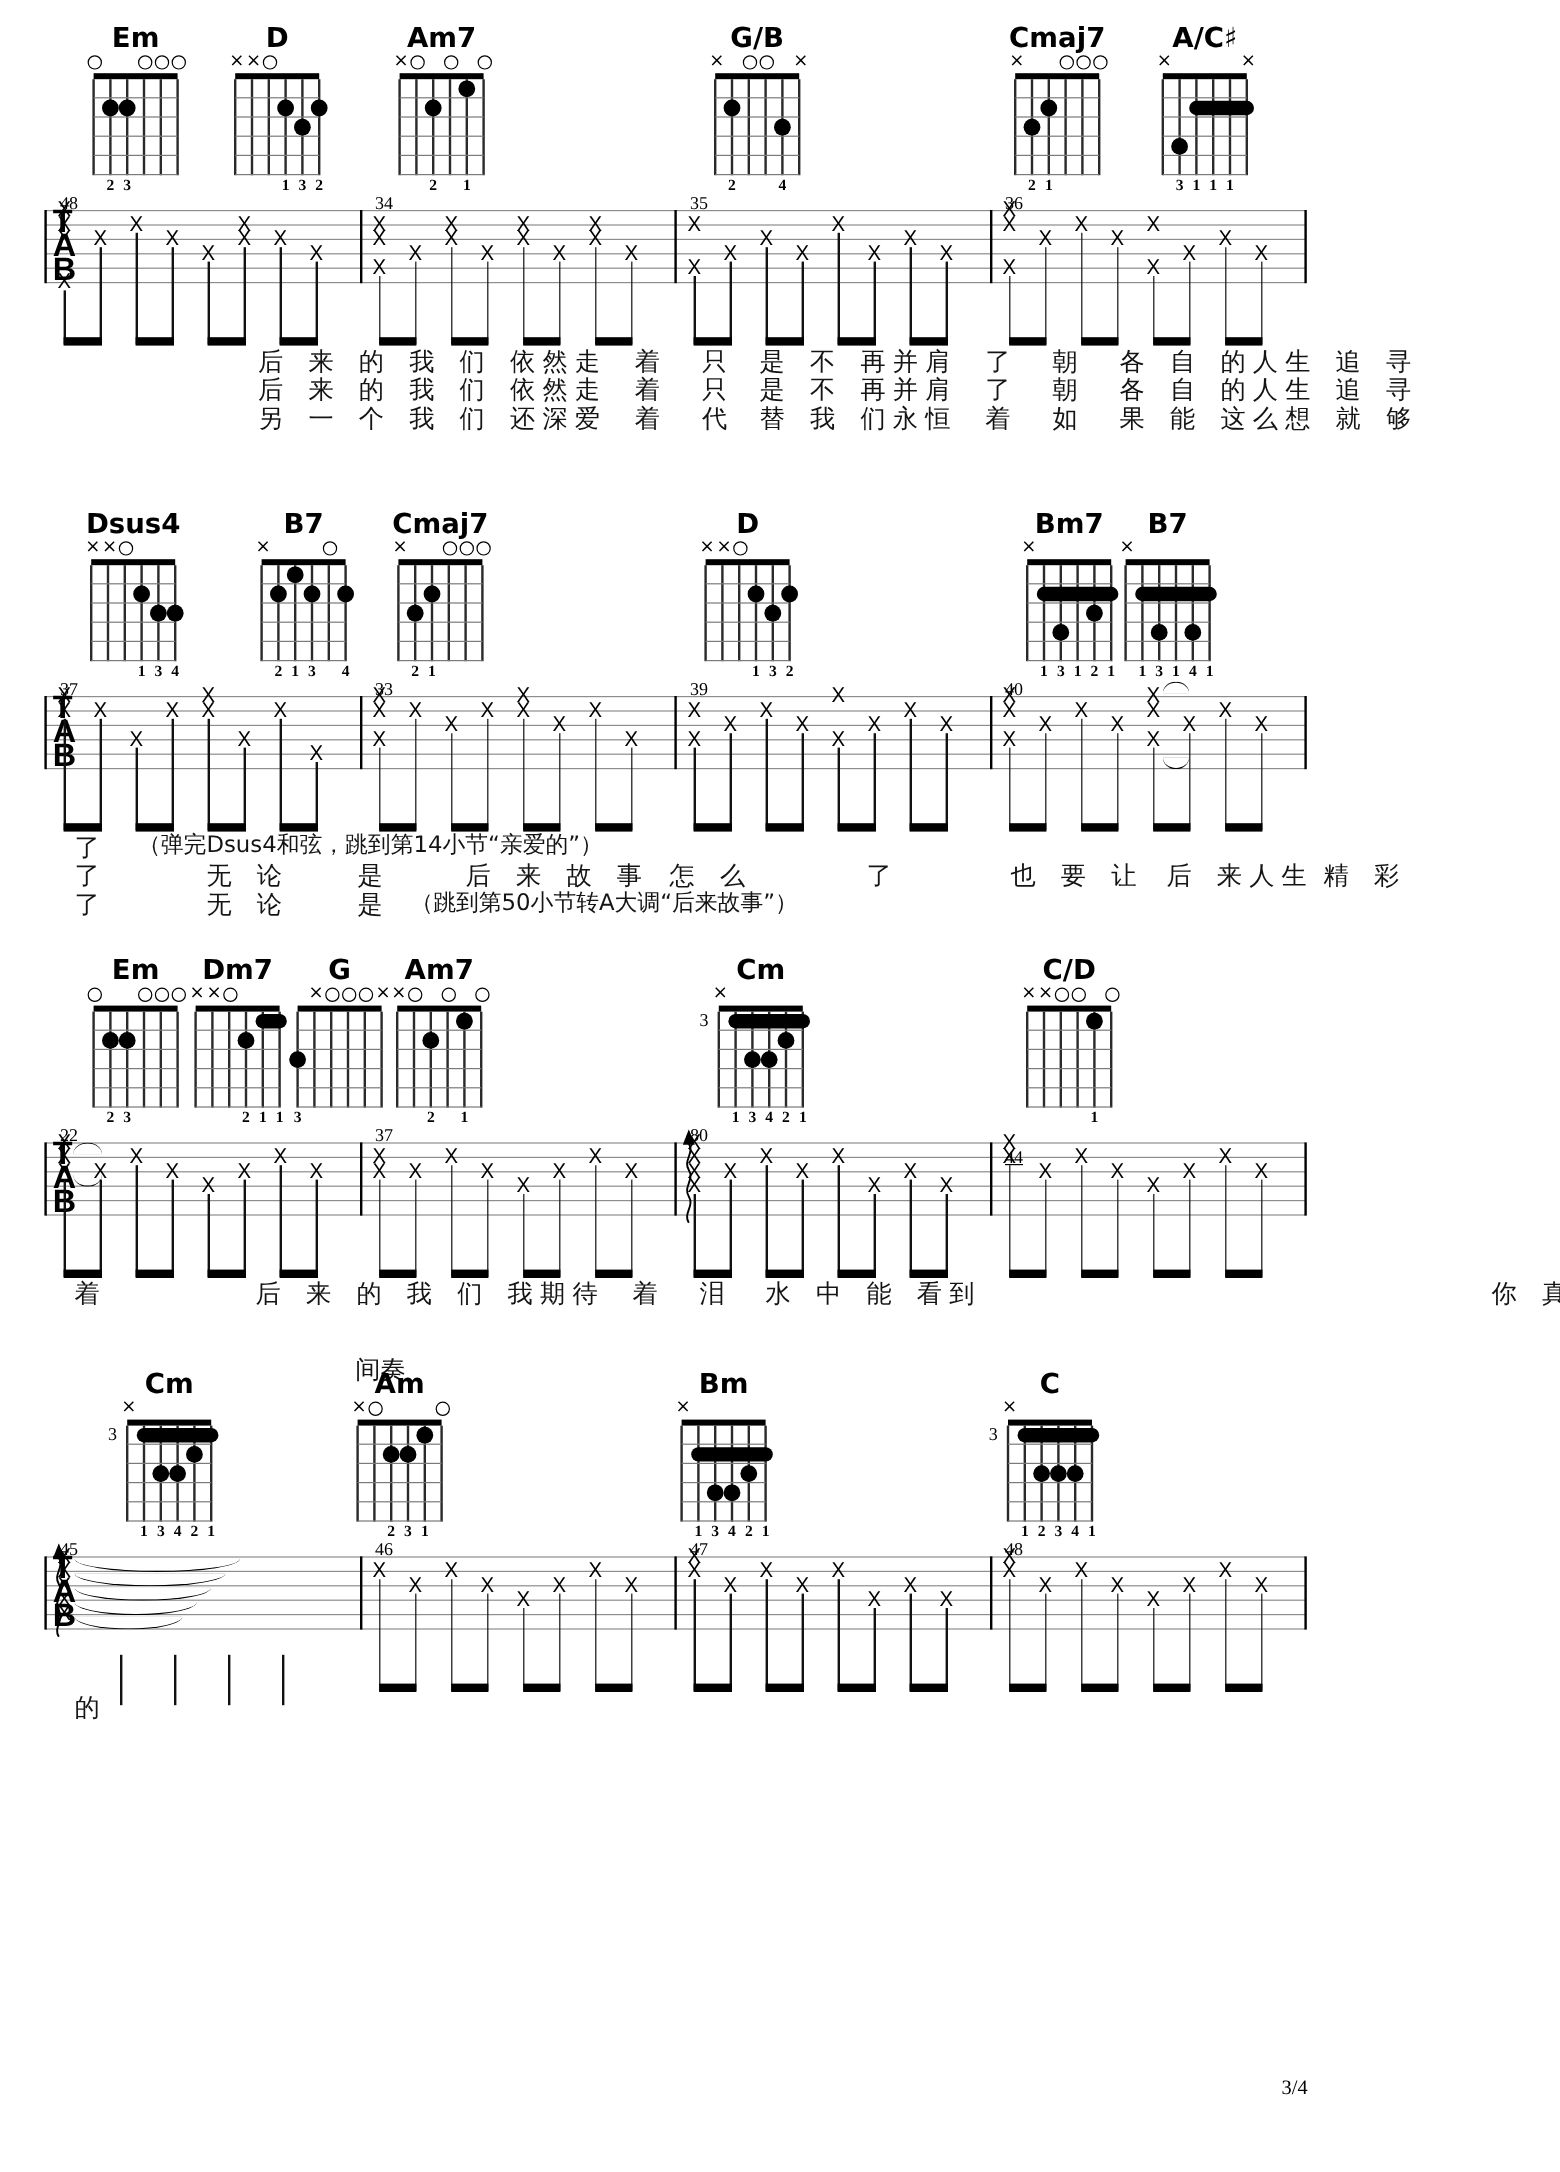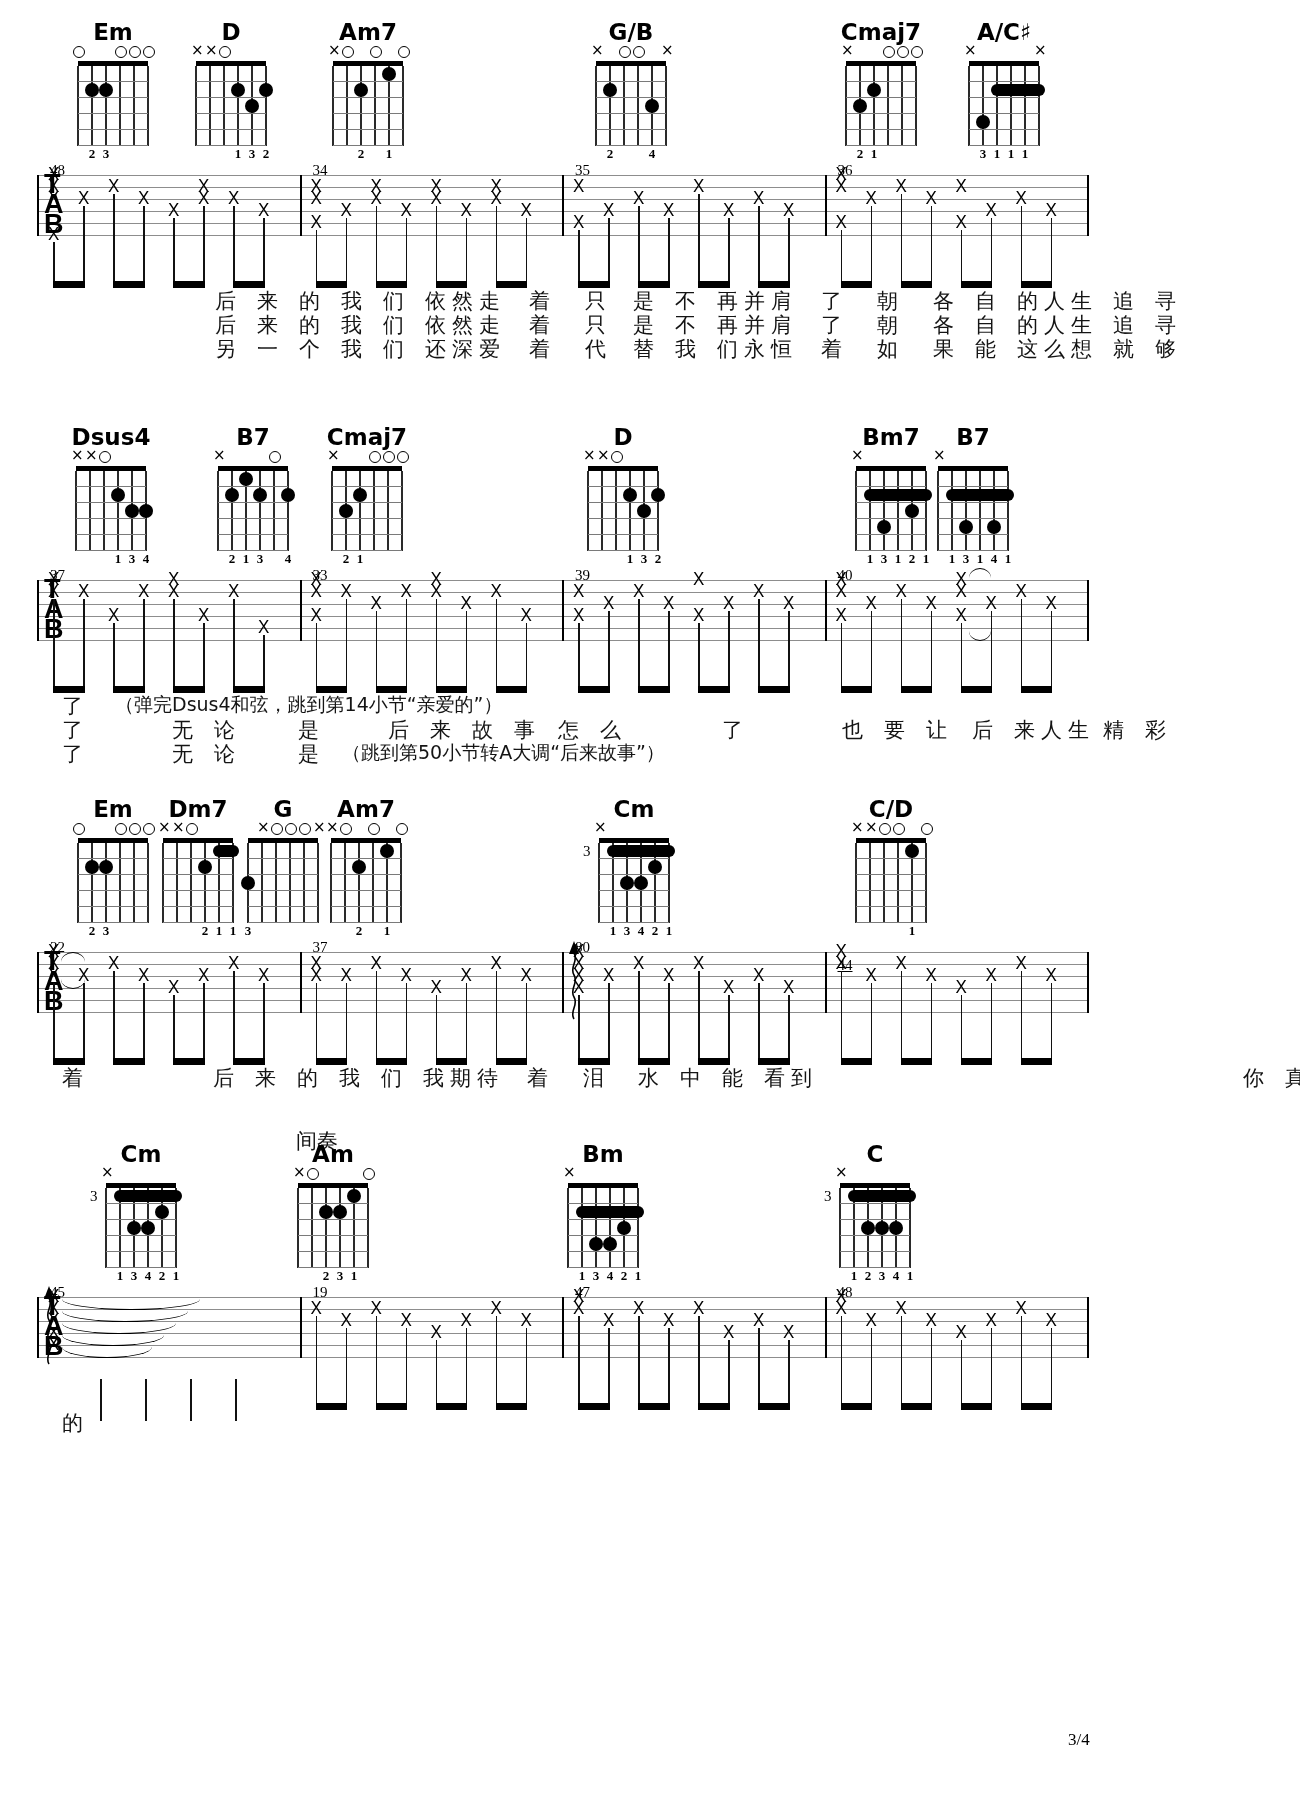--- a/index.html
+++ b/index.html
@@ -1070,21 +1070,21 @@
         <div class="xmark" style="left: 48px; top: 201px;">X</div>
         <div class="stem" style="left: 100px; top: 244px; width: 1.6px; height: 42px;"></div>
         <div class="stem" style="left: 145px; top: 244px; width: 1.6px; height: 42px;"></div>
         <div class="stem" style="left: 190px; top: 244px; width: 1.6px; height: 42px;"></div>
         <div class="stem" style="left: 235px; top: 244px; width: 1.6px; height: 42px;"></div>
         <div class="arc-d" style="left: 62px; top: 164px; width: 138px; height: 10px;"></div>
         <div class="arc-d" style="left: 62px; top: 176px; width: 126px; height: 10px;"></div>
         <div class="arc-d" style="left: 62px; top: 188px; width: 114px; height: 10px;"></div>
         <div class="arc-d" style="left: 62px; top: 200px; width: 102px; height: 10px;"></div>
         <div class="arc-d" style="left: 62px; top: 212px; width: 90px; height: 10px;"></div>
-        <div class="mnum" style="left: 312.5px; top: 150px;">19</div>
+        <div class="mnum" style="left: 312.5px; top: 150px;">46</div>
         <div class="xmark" style="left: 310.5px; top: 165px;">X</div>
         <div class="stem" style="left: 315.8px; top: 181px; width: 1.4px; height: 93px;"></div>
         <div class="xmark" style="left: 340.5px; top: 177px;">X</div>
         <div class="stem" style="left: 345.8px; top: 193px; width: 1.4px; height: 81px;"></div>
         <div class="xmark" style="left: 370.5px; top: 165px;">X</div>
         <div class="stem" style="left: 375.8px; top: 181px; width: 1.4px; height: 93px;"></div>
         <div class="xmark" style="left: 400.5px; top: 177px;">X</div>
         <div class="stem" style="left: 405.8px; top: 193px; width: 1.4px; height: 81px;"></div>
         <div class="xmark" style="left: 430.5px; top: 189px;">X</div>
         <div class="stem" style="left: 435.8px; top: 205px; width: 1.4px; height: 69px;"></div>

